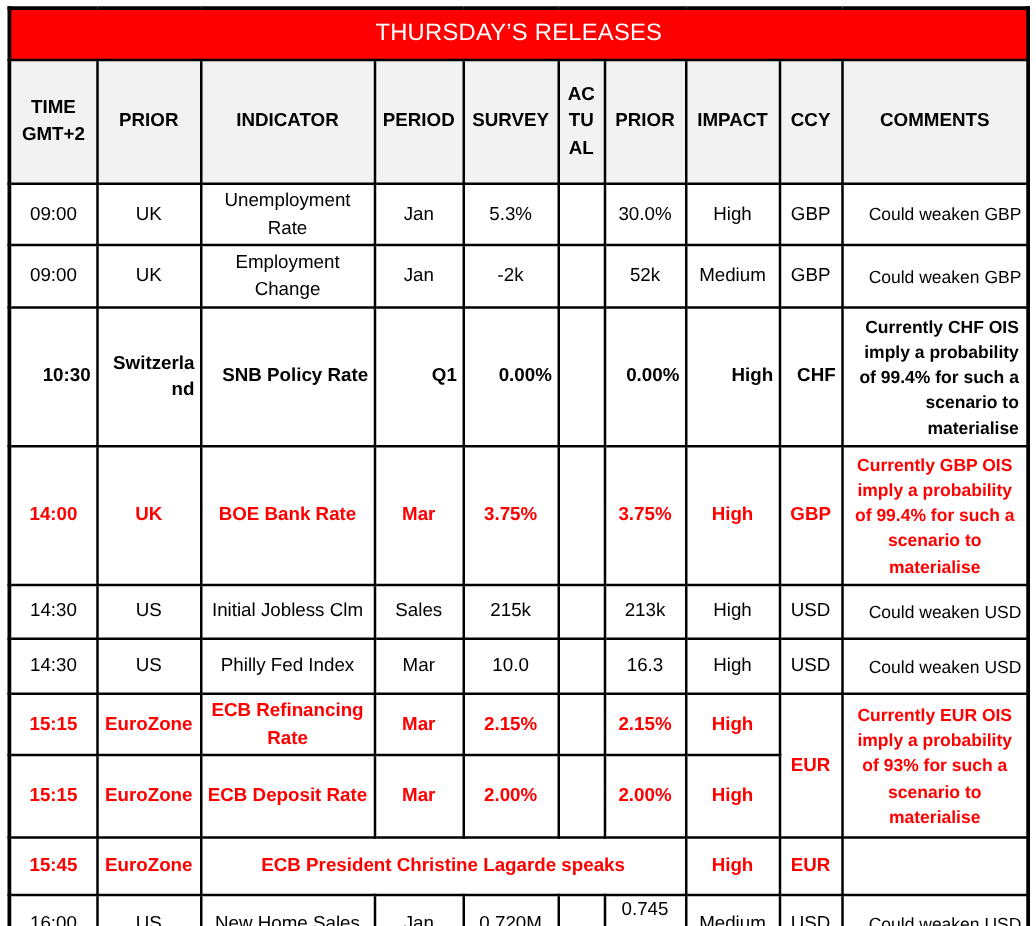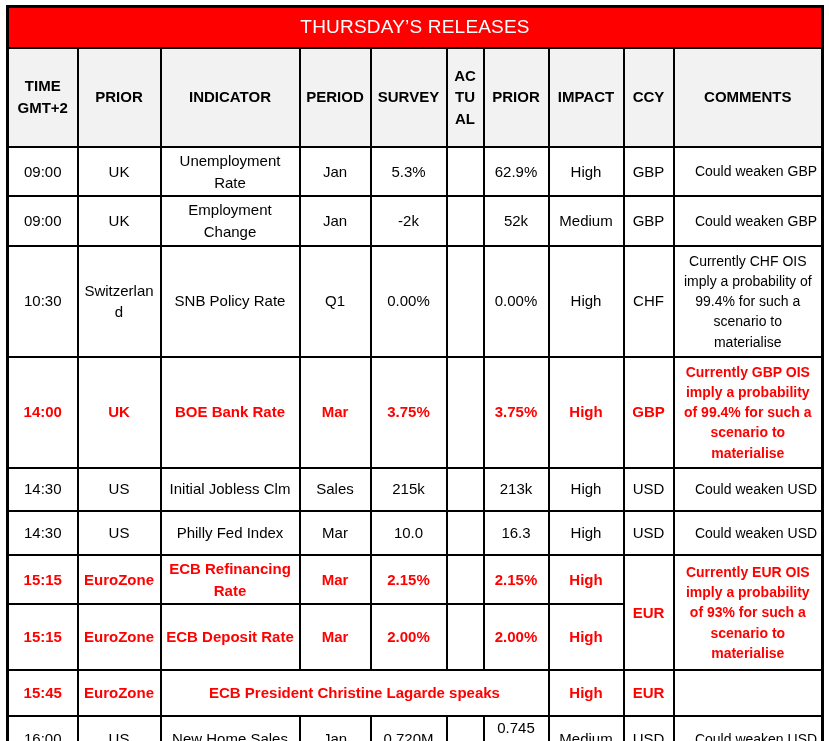--- a/index.html
+++ b/index.html
@@ -42,21 +42,21 @@
     font-weight: normal;
     font-size: 19px;
     letter-spacing: 0.2px;
   }
   tr.header-row td {
     background: var(--header-bg);
     font-weight: bold;
     font-size: 15px;
   }
   td.col-actual-h { word-break: break-all; padding: 16px 3px; }
-  tr.bold-row td { font-weight: normal; }
+  tr.bold-row td { font-weight: bold; text-align: right; }
   tr.red-row td { color: var(--accent); font-weight: bold; }
   td.comments-cell { font-size: 14px; text-align: right; }
   td.tall-comment { font-weight: bold; font-size: 14px; padding: 2px 6px; }
   .squiggle {
     text-decoration-style: wavy;
     text-decoration-color: #ff2b2b;
     text-decoration-thickness: 1px;
     text-underline-offset: 3px;
   }
   td.wrap-narrow { padding: 0 11px; }
@@ -103,21 +103,21 @@
       <td>COMMENTS</td>
     </tr>
 
     <tr style="height:45px">
       <td>09:00</td>
       <td>UK</td>
       <td>Unemployment Rate</td>
       <td>Jan</td>
       <td>5.3%</td>
       <td></td>
-      <td>62.9%</td>
+      <td>30.0%</td>
       <td>High</td>
       <td>GBP</td>
       <td class="comments-cell">Could weaken GBP</td>
     </tr>
 
     <tr style="height:45px">
       <td>09:00</td>
       <td>UK</td>
       <td>Employment Change</td>
       <td>Jan</td>

